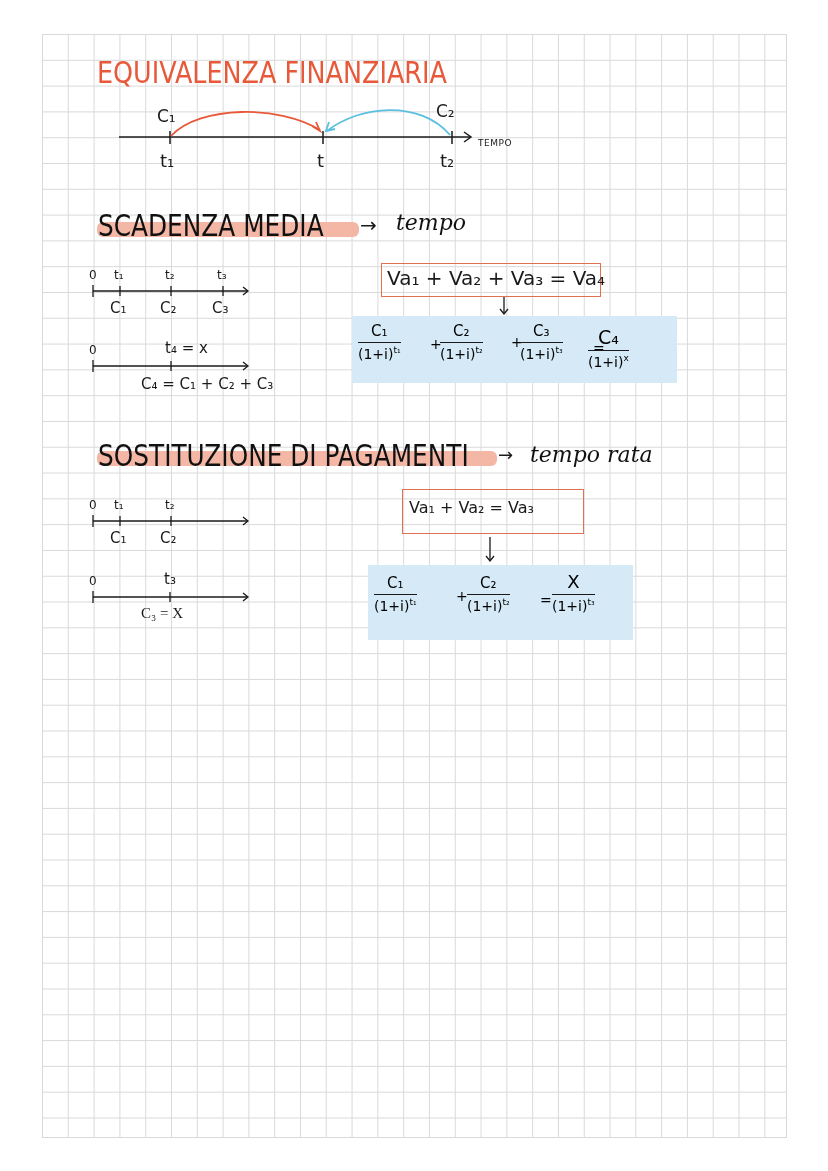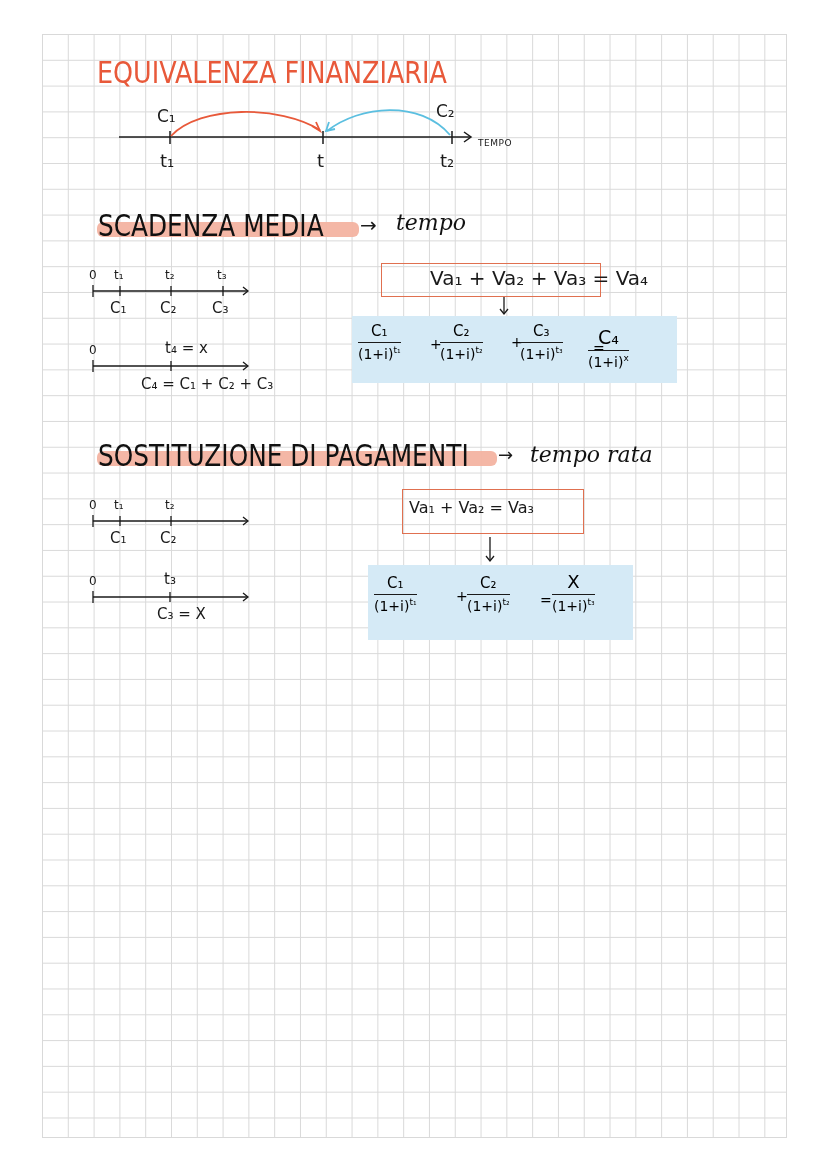--- a/index.html
+++ b/index.html
@@ -99,21 +99,21 @@
 <div class="abs hand tiny" style="left:217px;top:268px;">t₃</div>
 <div class="abs hand small" style="left:110px;top:299px;">C₁</div>
 <div class="abs hand small" style="left:160px;top:299px;">C₂</div>
 <div class="abs hand small" style="left:212px;top:299px;">C₃</div>
 
 <div class="abs hand tiny" style="left:89px;top:343px;">0</div>
 <div class="abs hand small" style="left:165px;top:339px;">t₄ = x</div>
 <div class="abs hand small" style="left:141px;top:375px;">C₄ = C₁ + C₂ + C₃</div>
 
 <div class="abs box-orange" style="left:381px;top:263px;width:218px;height:32px;"></div>
-<div class="abs hand" style="left:387px;top:266px;font-size:20px;white-space:nowrap;margin-left:43px;">Va₁ + Va₂ + Va₃ = Va₄</div>
+<div class="abs hand" style="left:387px;top:266px;font-size:20px;white-space:nowrap;">Va₁ + Va₂ + Va₃ = Va₄</div>
 
 <svg width="828" height="1171">
   <line x1="504" y1="297" x2="504" y2="313" stroke="#1a1a1a" stroke-width="1.3"></line>
   <polyline points="500,309 504,314 508,309" fill="none" stroke="#1a1a1a" stroke-width="1.3"></polyline>
 </svg>
 
 <div class="abs box-blue" style="left:352px;top:316px;width:325px;height:67px;"></div>
 
 <div class="frac" style="left:358px;top:322px;">
   <span class="num">C₁</span>
@@ -162,21 +162,21 @@
 </svg>
 
 <div class="abs hand tiny" style="left:89px;top:498px;">0</div>
 <div class="abs hand tiny" style="left:114px;top:498px;">t₁</div>
 <div class="abs hand tiny" style="left:165px;top:498px;">t₂</div>
 <div class="abs hand small" style="left:110px;top:529px;">C₁</div>
 <div class="abs hand small" style="left:160px;top:529px;">C₂</div>
 
 <div class="abs hand tiny" style="left:89px;top:574px;">0</div>
 <div class="abs hand small" style="left:164px;top:570px;">t₃</div>
-<div class="abs hand small" style="left:157px;top:605px;">C₃ = X</div>
+<div class="abs hand small" style="left:141px;top:605px;font-family:Liberation Serif, serif;">C₃ = X</div>
 
 <div class="abs box-orange" style="left:402px;top:489px;width:180px;height:43px;"></div>
 <div class="abs hand" style="left:409px;top:498px;font-size:16px;white-space:nowrap;">Va₁ + Va₂ = Va₃</div>
 
 <div class="abs box-blue" style="left:368px;top:565px;width:265px;height:75px;"></div>
 
 <div class="frac" style="left:374px;top:574px;">
   <span class="num">C₁</span>
   <span class="bar"></span>
   <span class="den"><span>(1+i)</span><sup>t₁</sup></span>

